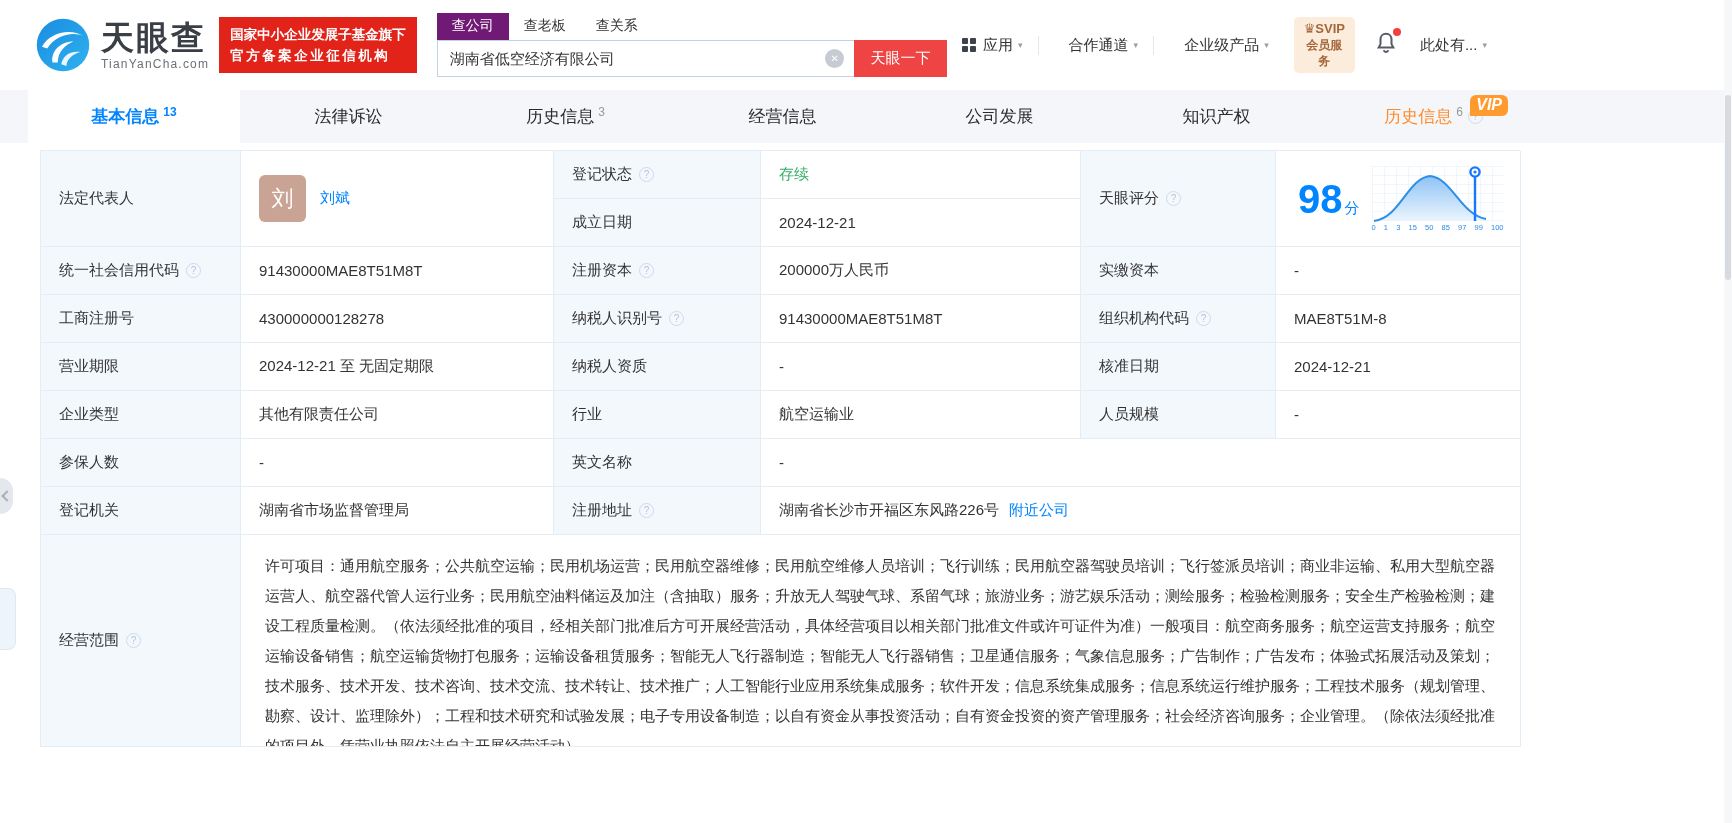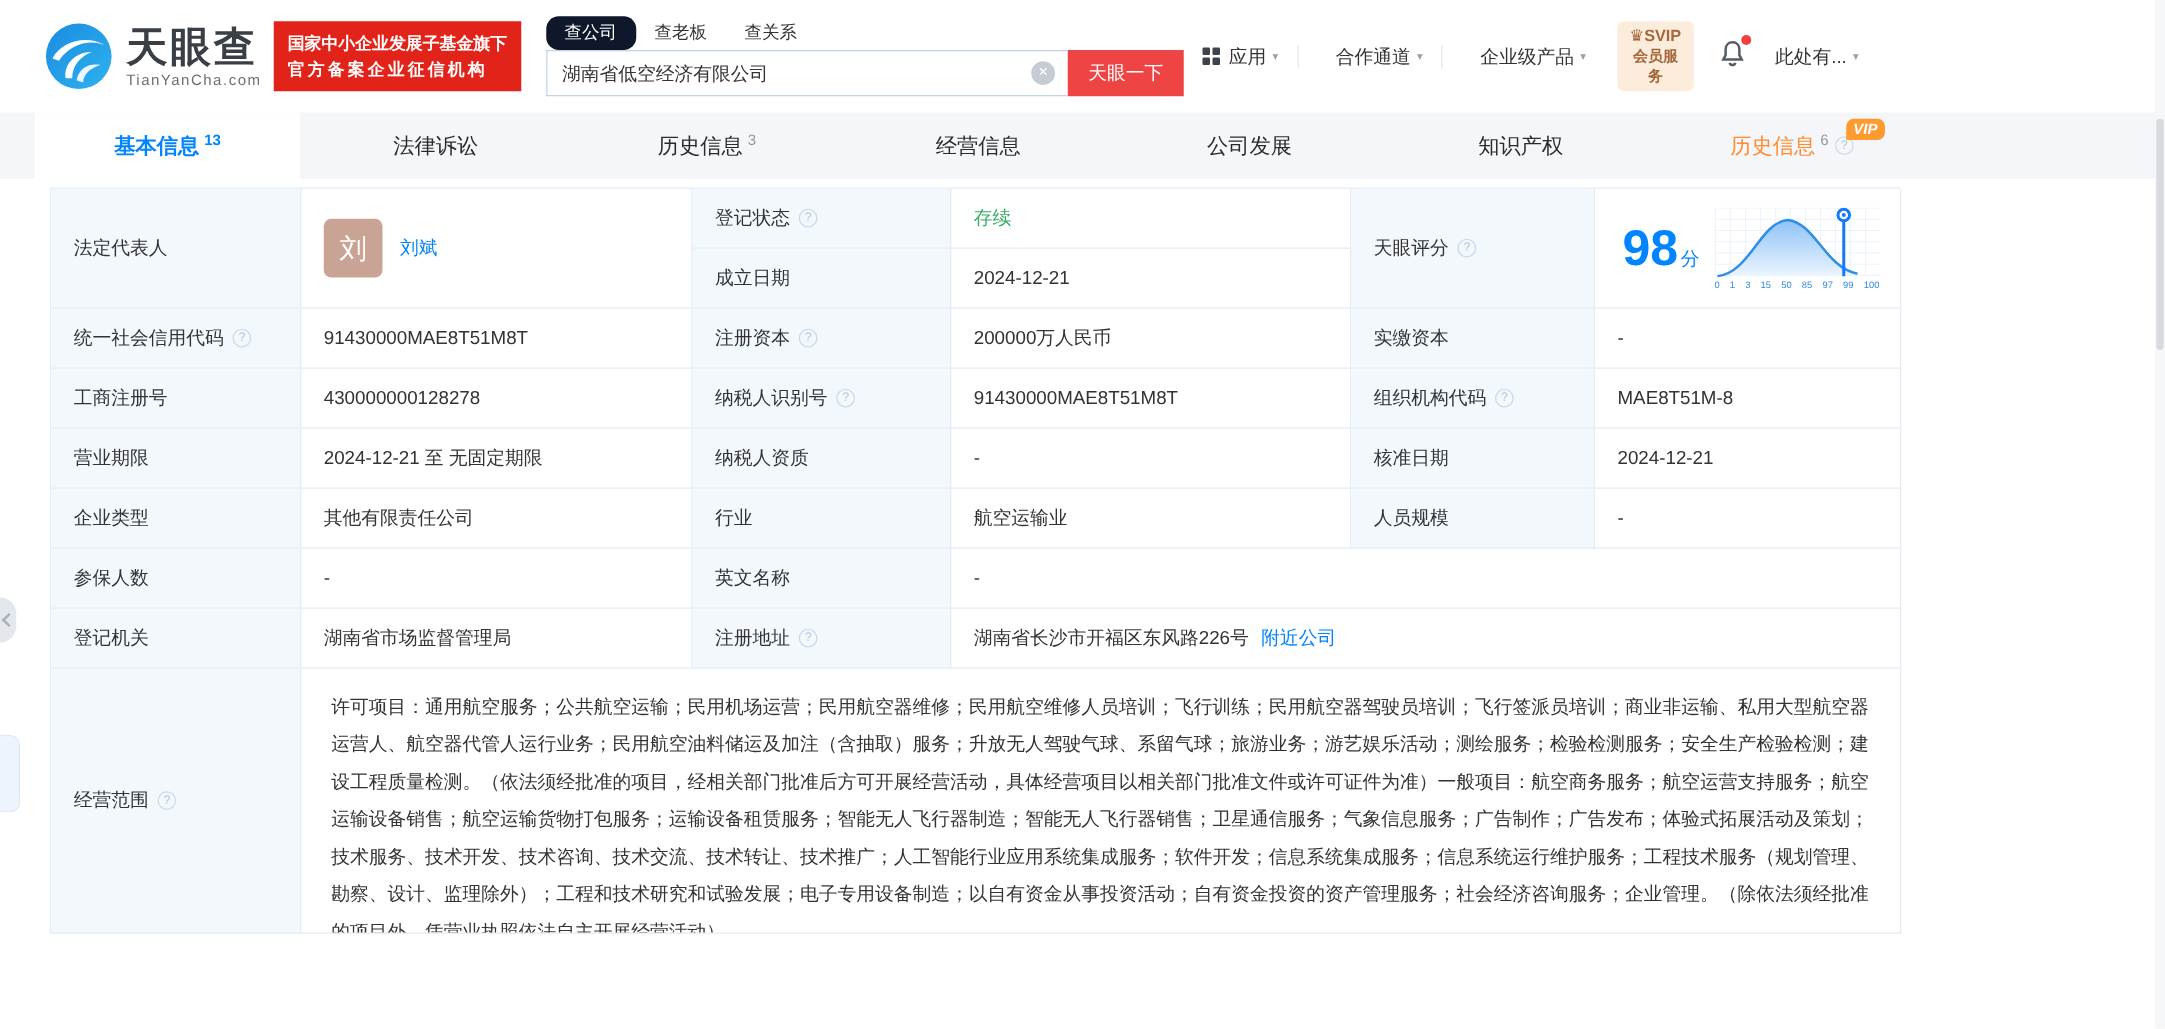--- a/index.html
+++ b/index.html
@@ -13,21 +13,21 @@
   .logo { display:flex; align-items:center; gap:10px; cursor:pointer; }
   .logo-text { display:flex; flex-direction:column; line-height:1; }
   .logo-cn { font-size:33px; font-weight:700; color:#3a3f46; letter-spacing:2px; }
   .logo-en { font-size:12px; color:#6b7077; letter-spacing:1.2px; margin-top:4px; }
   .cert-badge { margin-left:10px; background:#e2231a; color:#fff; font-size:13.5px; font-weight:700;
     padding:7px 11px; line-height:21px; white-space:nowrap; }
   .cert-badge .l2 { letter-spacing:2.5px; }
   .search-block { margin-left:20px; width:548px; }
   .search-tabs { display:flex; align-items:flex-end; height:27px; font-size:14px; }
   .search-tab { padding:4px 15px 5px; cursor:pointer; color:#333; }
-  .search-tab.active { background:#0f172a; color:#fff;border-radius:10px; }
+  .search-tab.active { background:#701a75; color:#fff; }
   .search-row { display:flex; height:37px; }
   .search-input-wrap { position:relative; flex:1; }
   .search-input { width:100%; height:37px; border:1px solid #c4d3e3; border-right:none;
     padding:1px 36px 0 12px; font-size:15px; color:#333; outline:none;
     font-family:Liberation Mono, monospace; }
   .clear-btn { position:absolute; right:10px; top:9px; width:19px; height:19px; border-radius:50%;
     background:#c7ccd4; color:#fff; font-size:10px; display:flex; align-items:center; justify-content:center; cursor:pointer; }
   .search-btn { width:93px; background:#ef4444; color:#fff; border:none; font-size:15px; cursor:pointer;
     font-family:"Liberation Sans","DejaVu Sans",sans-serif; }
   .top-nav { margin-left:auto; display:flex; align-items:center; padding-right:26px; }
@@ -45,21 +45,21 @@
   .red-dot { position:absolute; top:-3px; right:-4px; width:8px; height:8px; border-radius:50%; background:#f53f3f; }
 
   
   .tabbar { position:absolute; top:90px; left:0; width:1732px; height:53px; background:#f4f6f9; display:flex; }
   .tab { width:217px; display:flex; align-items:center; justify-content:center; font-size:17px;
     color:#2b2b2b; cursor:pointer; position:relative; white-space:nowrap; }
   .tab.active { width:212px; margin-left:28px; background:#fff; color:#0084ff; font-weight:700; }
   .tab .cnt { font-size:12px; color:#999; margin-left:4px; transform:translateY(-5px); }
   .tab.active .cnt { color:#0084ff; }
   .tab.history { color:#ff8b2c; }
-  .vip-tag { position:absolute; top:5px; right:34px; background:#ff9a2e; color:#fff; font-size:12px;
+  .vip-tag { position:absolute; top:5px; right:34px; background:#ff9a2e; color:#fff; font-size:16px;
     font-style:italic; font-weight:700; padding:1px 6px 2px; border-radius:6px 6px 6px 0; }
   .tab .help { margin-left:5px; }
 
   
   .info-table { position:absolute; top:150px; left:40px; width:1480px;
     display:grid; grid-template-columns:200px 313px 207px 320px 195px 245px;
     grid-template-rows:48px 48px 48px 48px 48px 48px 48px 48px 212px;
     border-top:1px solid #e4ecf6; border-left:1px solid #e4ecf6; background:#fff; }
   .cell { border-right:1px solid #e4ecf6; border-bottom:1px solid #e4ecf6; display:flex; align-items:center;
     padding:0 14px 0 18px; font-size:15px; color:#333; overflow:hidden; }

